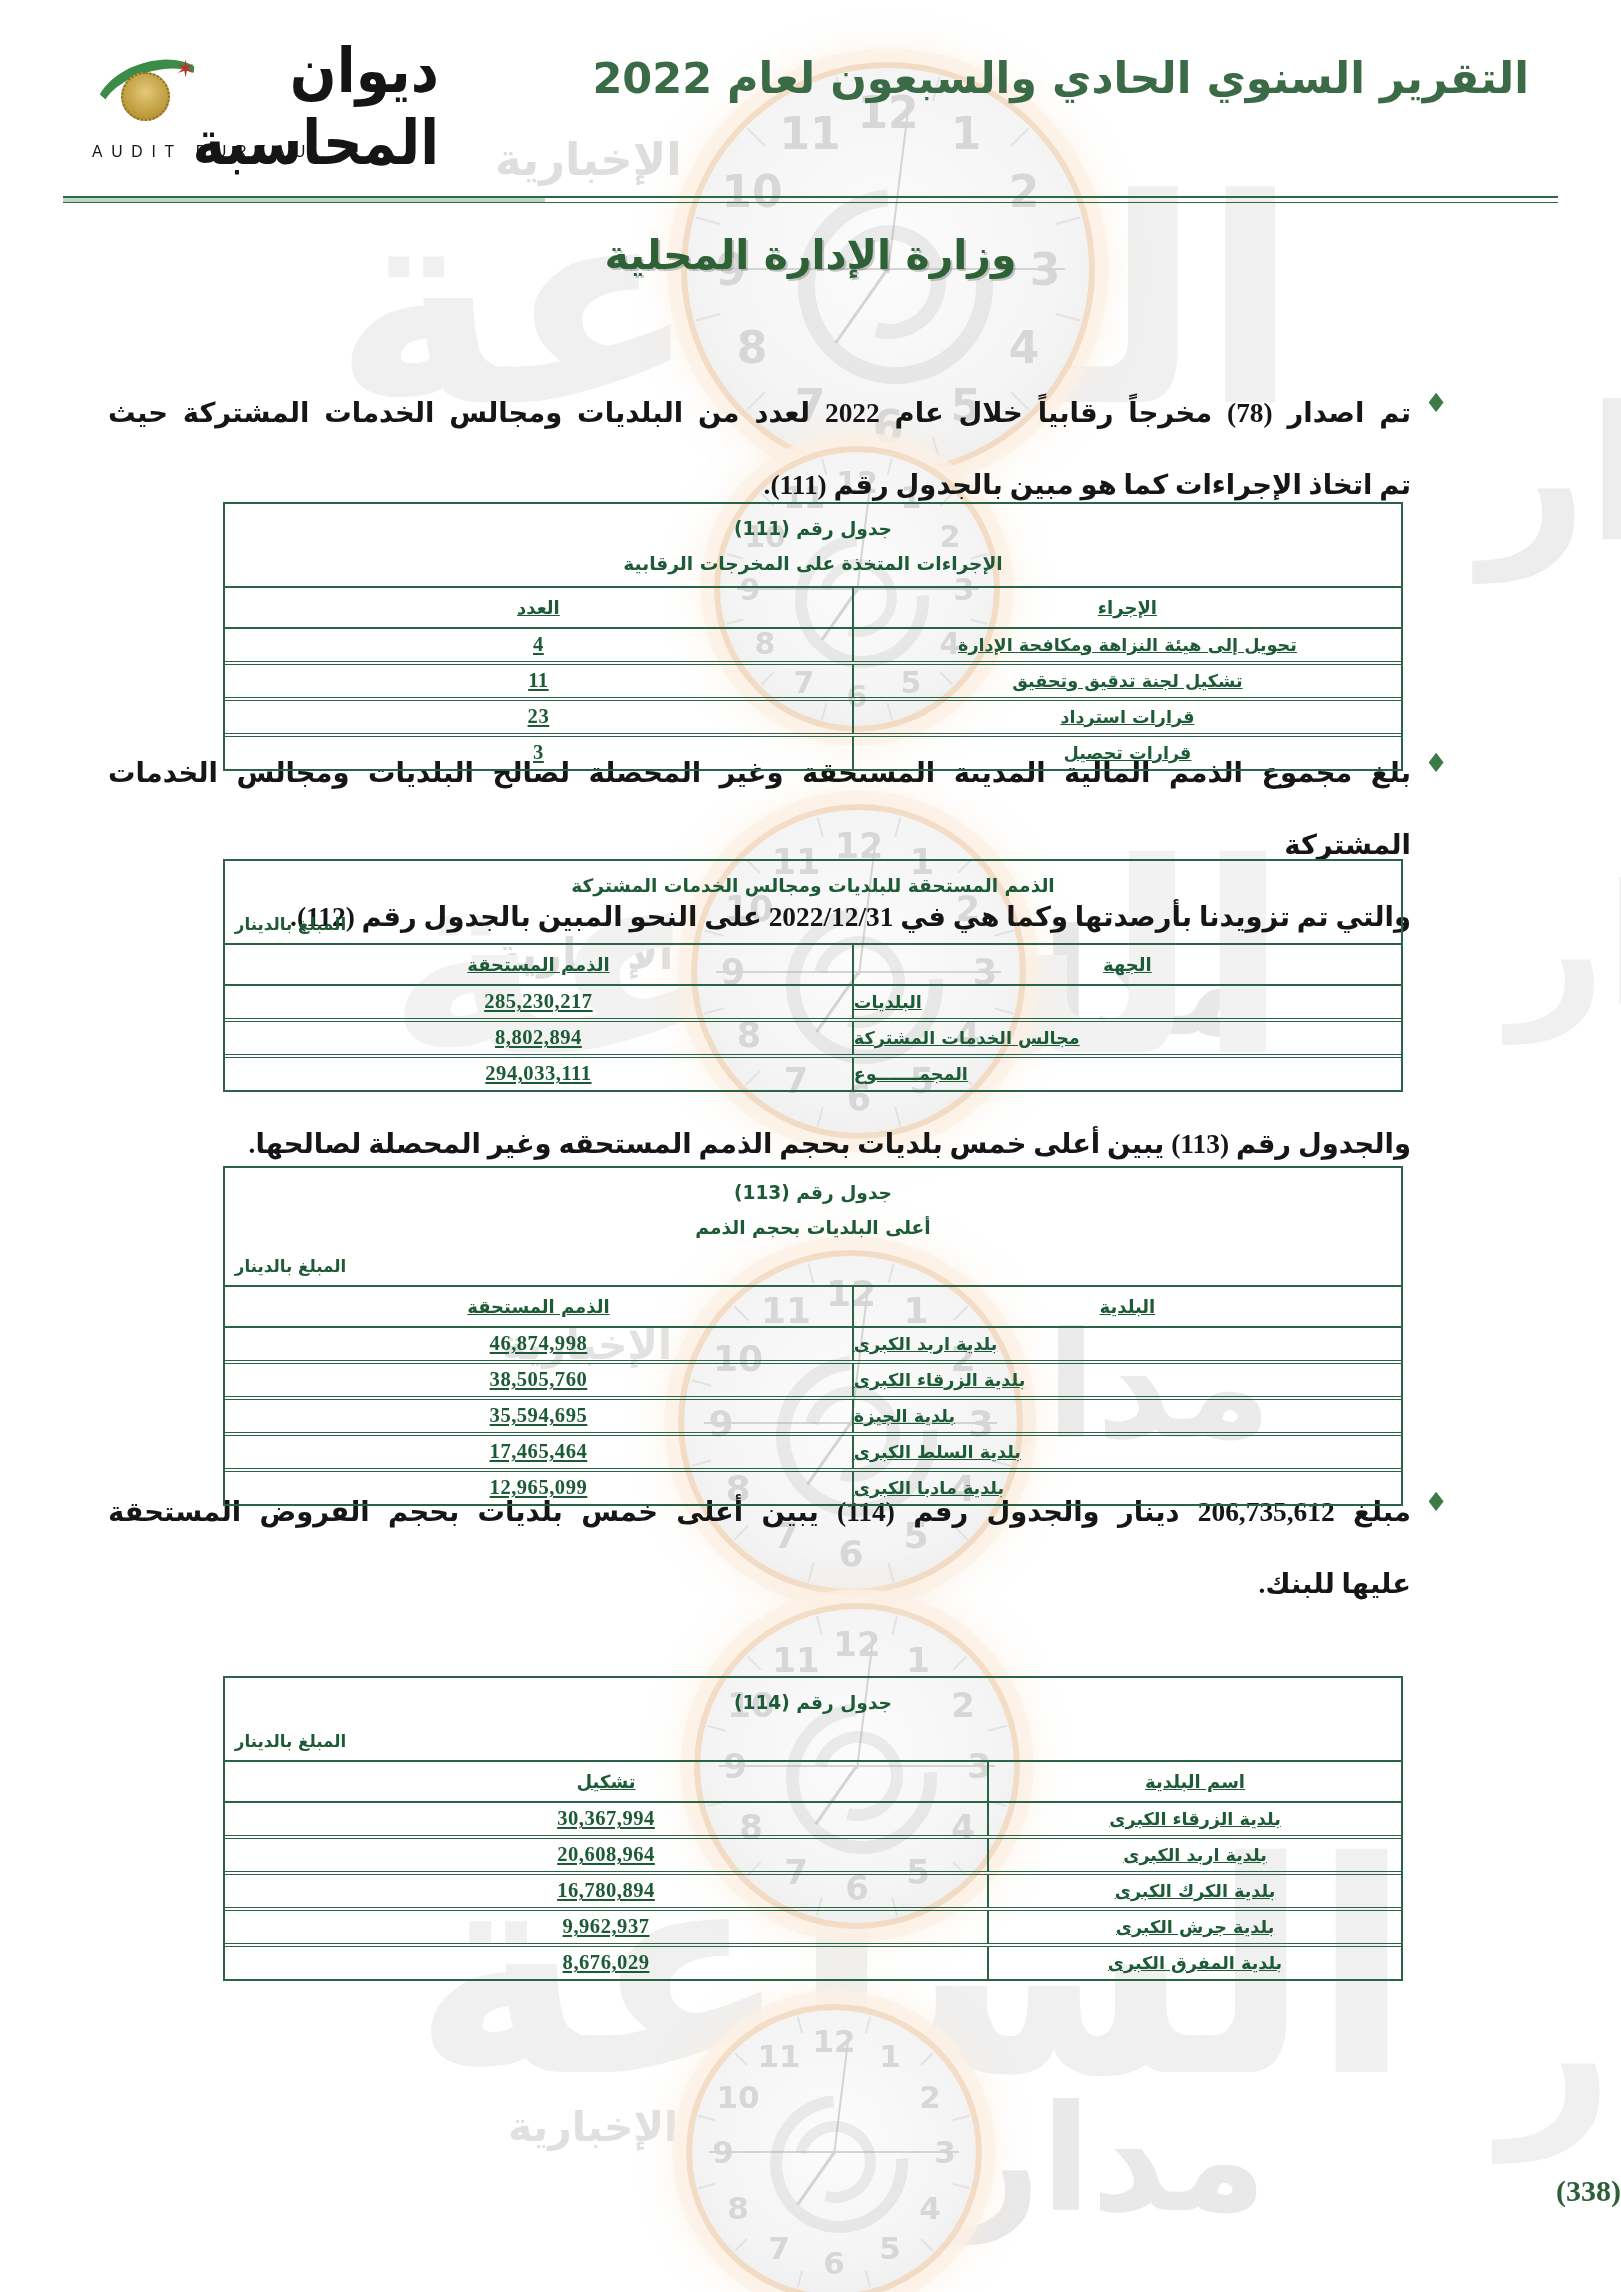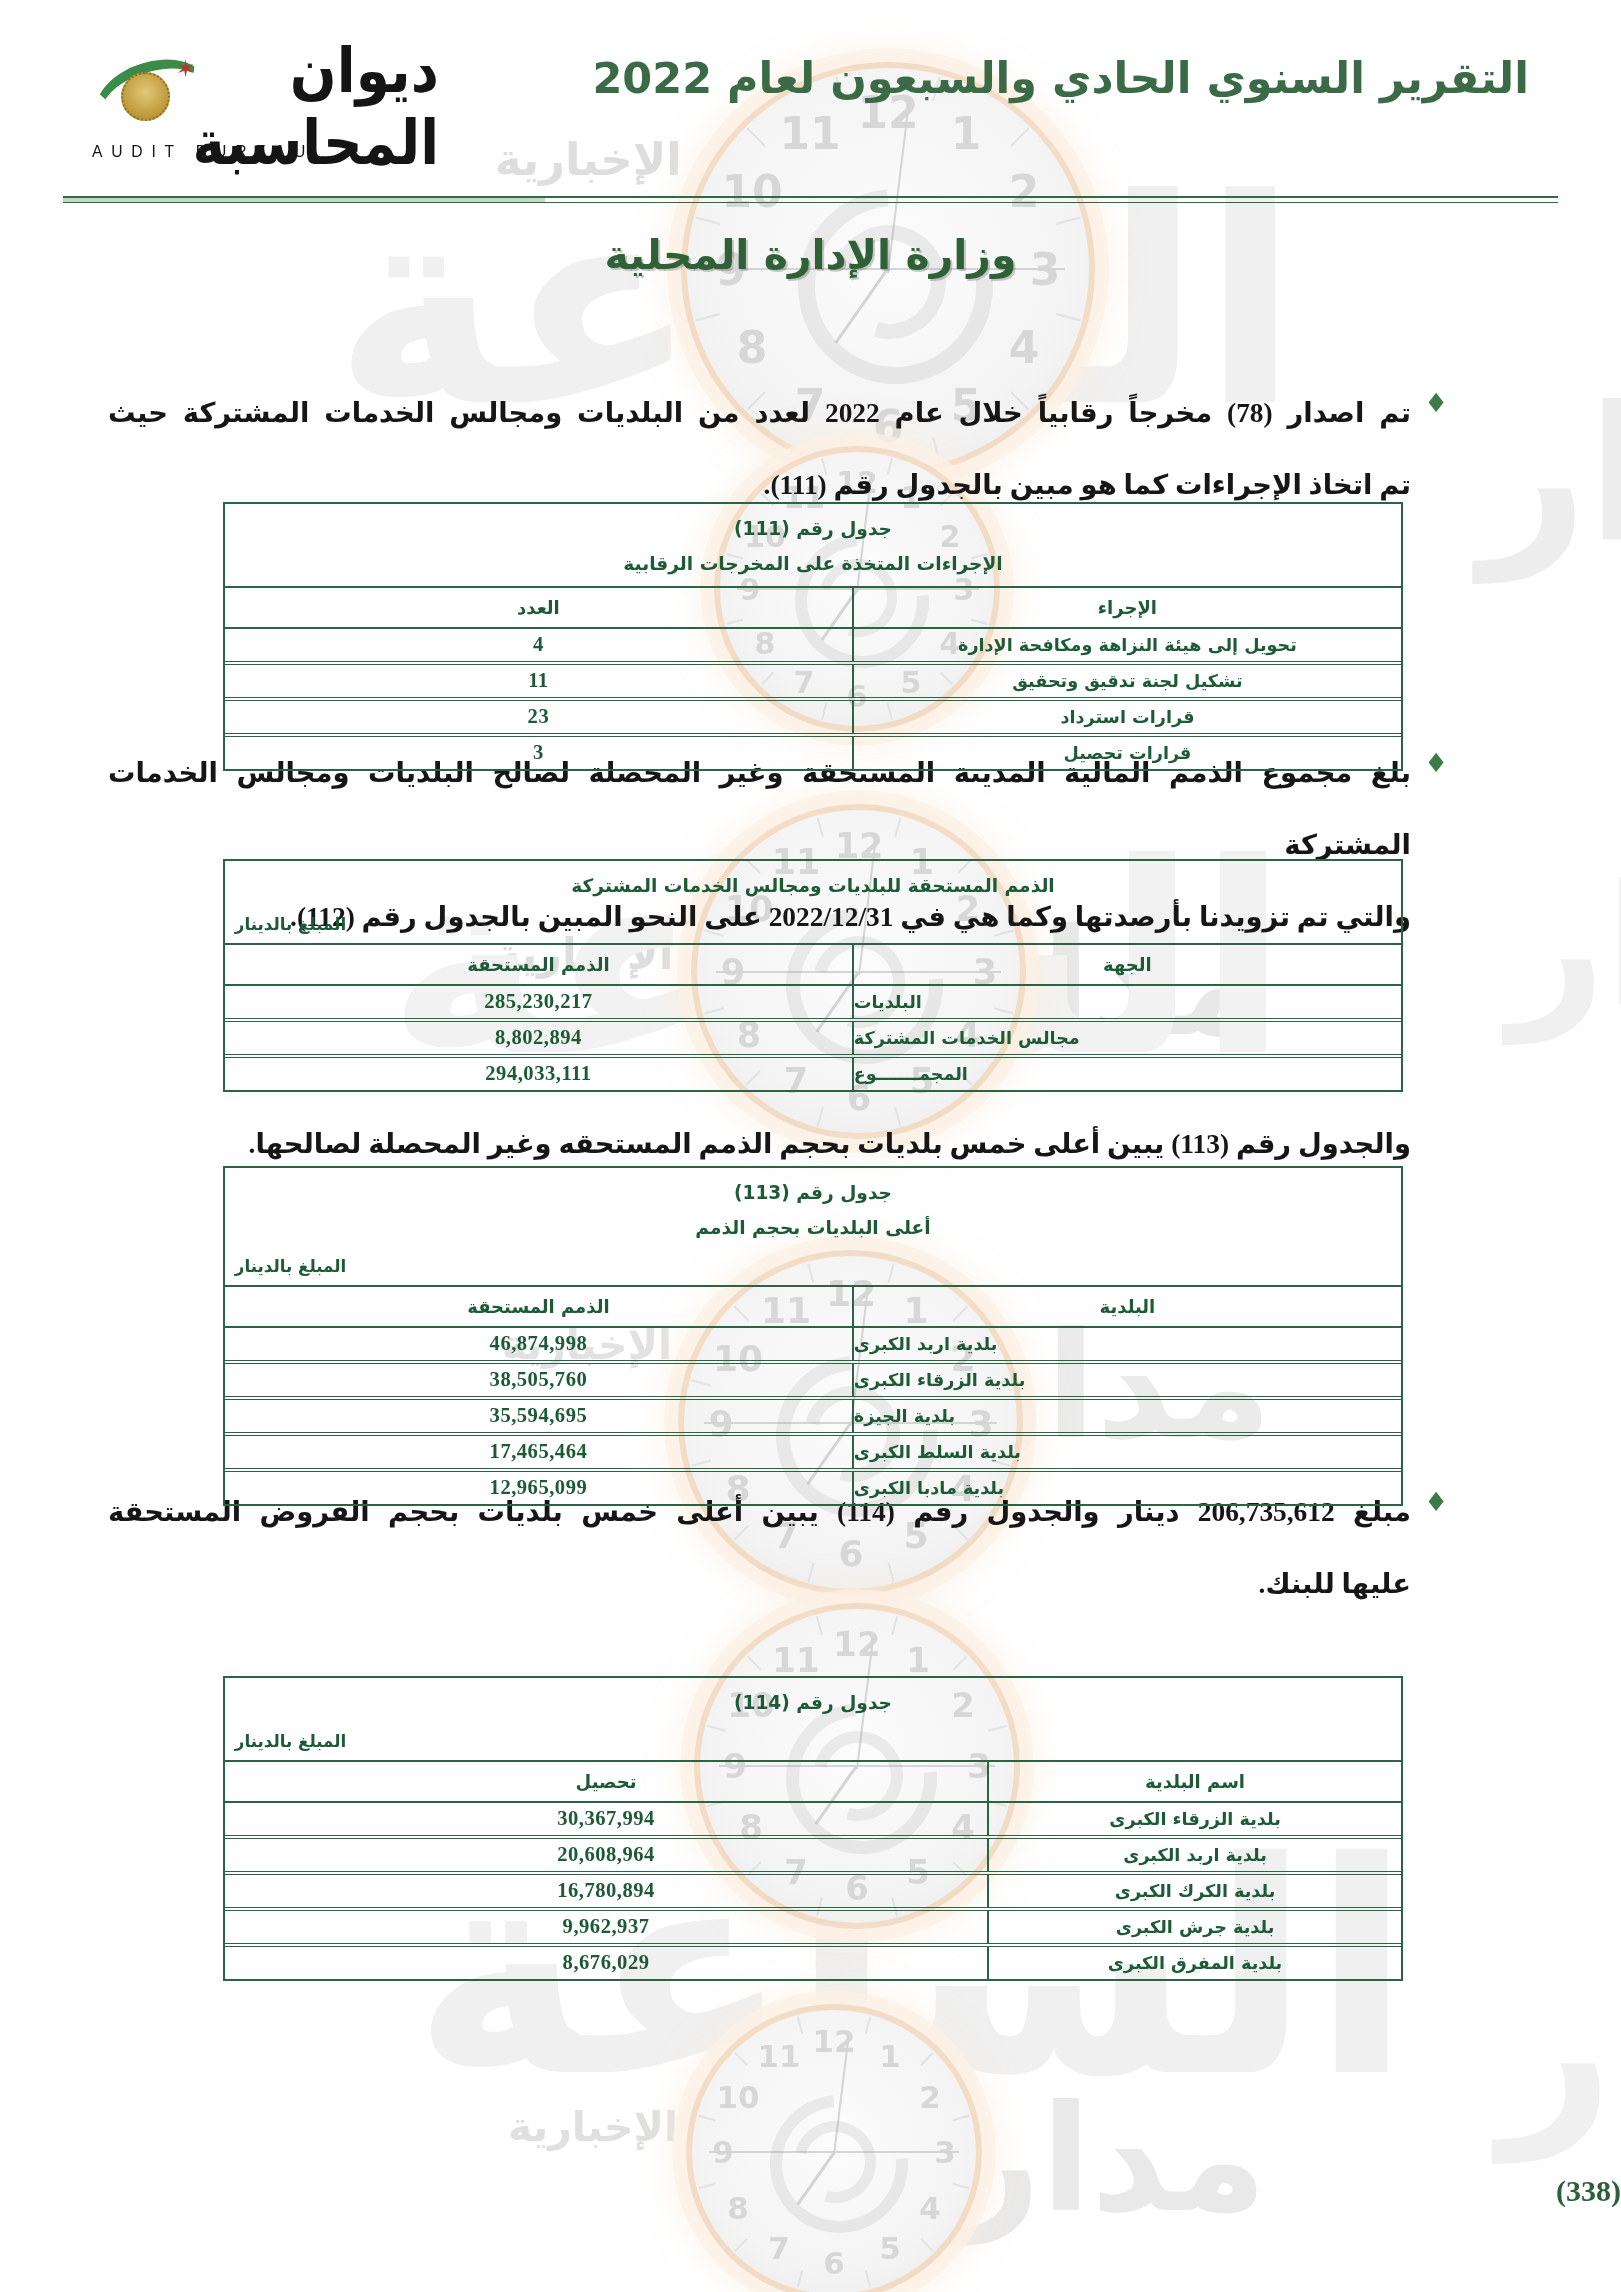--- a/index.html
+++ b/index.html
@@ -59,21 +59,21 @@
   .gtable{position:absolute;left:223px;width:1180px;z-index:1;box-sizing:border-box;
     border:2px solid #2b6347;background:transparent;
     color:#1d5a36;font-weight:bold;}
   .t-title{padding:6.9px 0 4.9px 0;text-align:center;}
   .t-title .tl{line-height:35px;font-size:18.6px;}
   .t-unit{height:35px;line-height:33px;text-align:left;padding-left:9.8px;font-size:16.7px;}
   .t-head,.t-row{display:grid;grid-template-columns:var(--ncol) 1fr;direction:rtl;}
   .t-head{border-top:2px solid #2b6347;height:39px;}
   .t-row{border-top:2px solid #2b6347;height:32px;}
   .t-row.dbl{border-top:4.9px double #2b6347;}
-  .cell{display:flex;align-items:center;justify-content:center;font-size:17.6px;}
+  .cell{display:flex;align-items:center;justify-content:center;font-size:17.6px;text-decoration:underline;}
   .cell.name{border-left:2px solid #2b6347;}
   .cell.name.r{justify-content:flex-end;padding-left:0;padding-right:41px;}
   .cell.val.num{font-family:"Liberation Serif","DejaVu Serif",serif;font-size:20.6px;letter-spacing:0.5px;}
   .t-head .cell{font-size:18px;}
   
   .page-number{position:absolute;left:0;right:0;top:2174px;text-align:right;z-index:1;
     font-size:30px;font-weight:bold;color:#2c5f3a;
     font-family:"Liberation Serif","DejaVu Sans",serif;}
 </style>
 </head>
@@ -403,21 +403,21 @@
           <div class="cell val num">12,965,099</div>
         </div>
       </div>
       <div class="gtable" style="top: 1676px; --ncol: 35.2%;">
         <div class="t-title">
           <div class="tl">جدول رقم (114)</div>
         </div>
         <div class="t-unit">المبلغ بالدينار</div>
         <div class="t-head">
           <div class="cell name">اسم البلدية</div>
-          <div class="cell val">تحصيل</div>
+          <div class="cell val">تشكيل</div>
         </div>
         <div class="t-row">
           <div class="cell name">بلدية الزرقاء الكبرى</div>
           <div class="cell val num">30,367,994</div>
         </div>
         <div class="t-row dbl">
           <div class="cell name">بلدية اربد الكبرى</div>
           <div class="cell val num">20,608,964</div>
         </div>
         <div class="t-row dbl">

